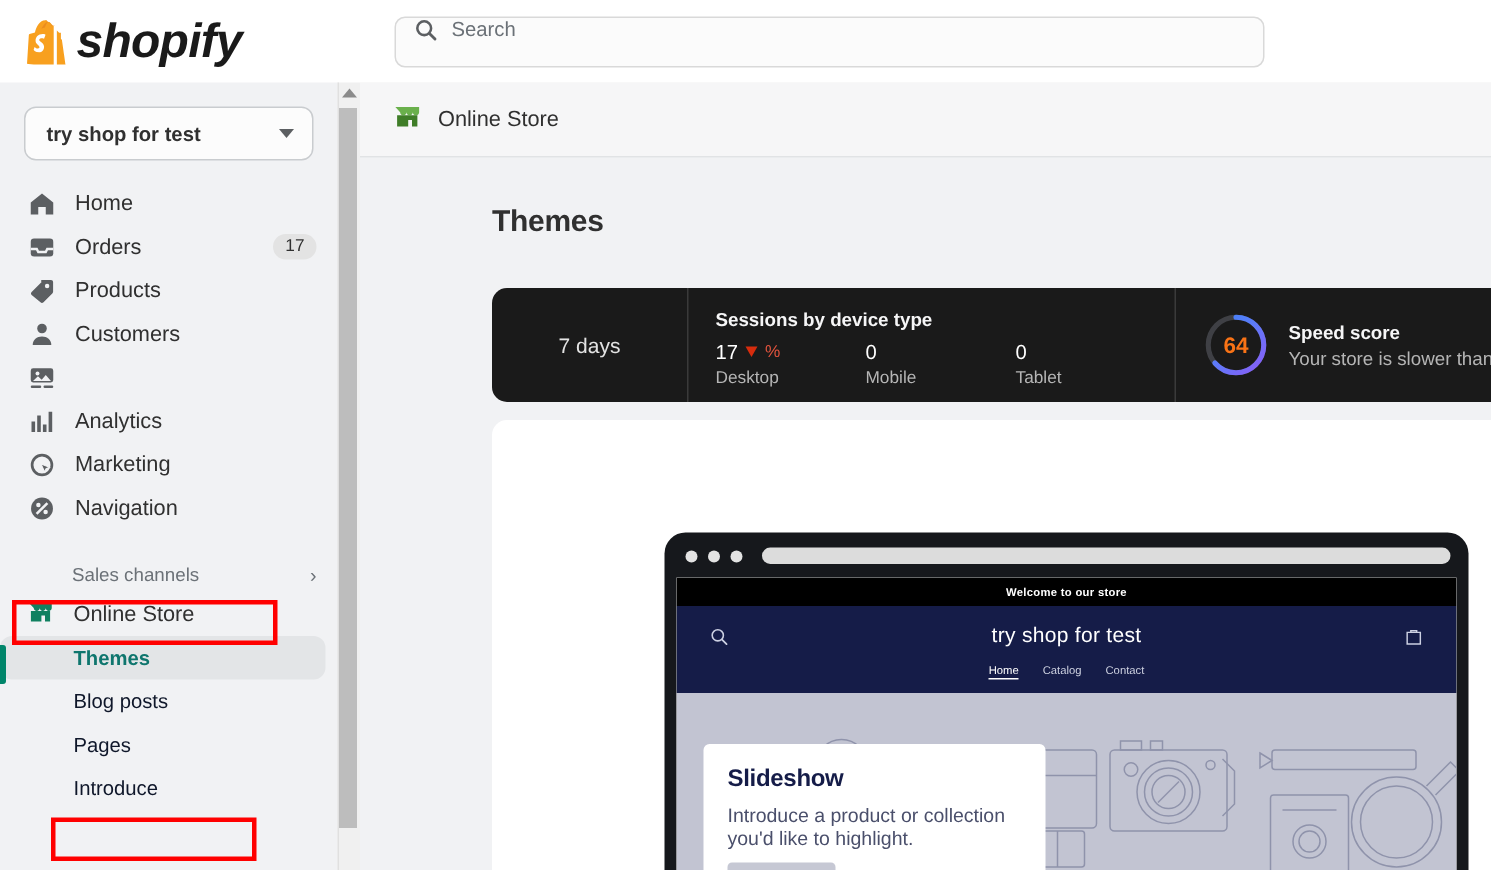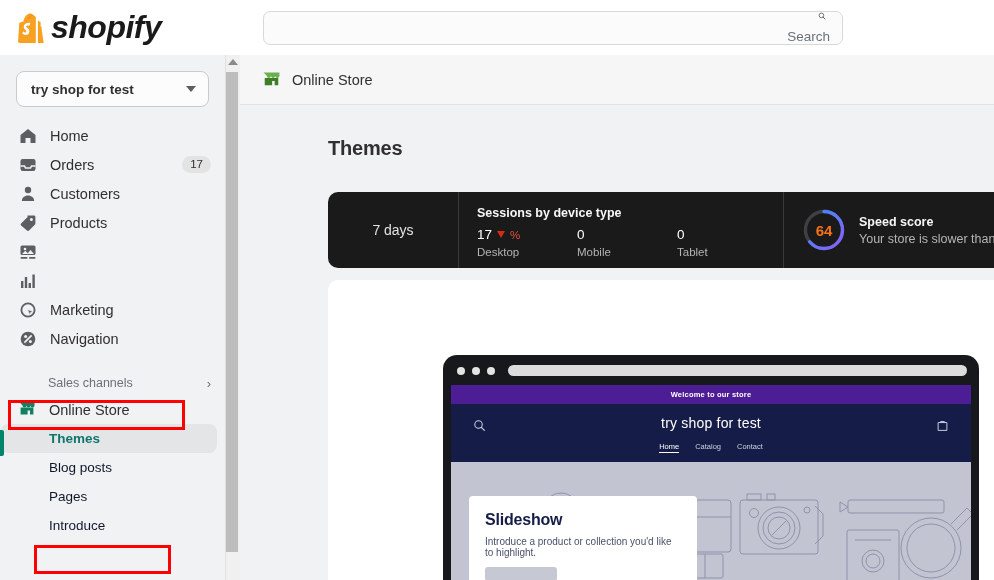--- a/index.html
+++ b/index.html
@@ -16,21 +16,21 @@
   .topbar {
     position: absolute; left: 0; top: 0; width: 994px; height: 55px;
     background: #ffffff; display: flex; align-items: center;
   }
   .logo-wrap { position: absolute; left: 18px; top: 9px; display: flex; align-items: center; gap: 7px; }
   .logo-bag { width: 26px; height: 30px; }
   .logo-text { font-size: 32px; font-weight: bold; font-style: italic; color: #1a1a1a; letter-spacing: -0.5px; text-align: right; }
   .search-box {
     position: absolute; left: 263px; top: 11px; width: 580px; height: 34px;
     background: #fbfbfb; border: 1px solid #d9d9d9; border-radius: 7px;
-    display: flex; align-items: flex-end; padding: 0 12px; gap: 9px; cursor: text; flex-direction: column;
+    display: flex; align-items: flex-start; padding: 0 12px; gap: 9px; cursor: text;
   }
   .search-ph { font-size: 13.5px; color: #6b7177; }
 
   
   .sidebar {
     position: absolute; left: 0; top: 55px; width: 225px; height: 525px;
     background: #f1f2f4; overflow: hidden;
   }
   .shop-select {
     margin: 16px 16px 0 16px; height: 36px; background: #fcfcfc;
@@ -116,32 +116,32 @@
     background: #ffffff; border-radius: 10px; overflow: hidden;
   }
   .browser {
     position: absolute; left: 115px; top: 75px; width: 536px; height: 260px;
     background: #16181c; border-radius: 14px 14px 0 0; padding: 10px 8px 0 8px;
   }
   .bw-bar { display: flex; align-items: center; gap: 7px; padding: 0 4px 9px 6px; }
   .dot { width: 8px; height: 8px; border-radius: 50%; background: #e3e3e3; }
   .url-pill { flex: 1; height: 11px; background: #dcdcdc; border-radius: 6px; margin-left: 6px; }
   .bw-inner { background: #ffffff; height: 215px; overflow: hidden; }
-  .announce { background: #4c1d95; color: #fff; font-size: 7.5px; font-weight: bold; text-align: center; padding: 5px 0; letter-spacing: .2px; }
+  .announce { background: #000000; color: #fff; font-size: 7.5px; font-weight: bold; text-align: center; padding: 5px 0; letter-spacing: .2px; }
   .store-head { background: #151c48; padding: 11px 0 9px 0; position: relative; }
   .store-name { text-align: center; color: #fff; font-size: 14px; letter-spacing: .2px; }
   .store-nav { display: flex; justify-content: center; gap: 16px; margin-top: 11px; }
   .store-nav span { color: #cdd1e0; font-size: 7.5px; }
   .store-nav span.cur { color: #fff; border-bottom: 1px solid #fff; padding-bottom: 1px; }
   .hd-ic { position: absolute; top: 14px; color: #ccd0e2; }
   .hero { position: relative; height: 120px; background: #c2c4d2; overflow: hidden; }
   .hero svg { position: absolute; left: 0; top: 0; }
   .slide-card { position: absolute; left: 18px; top: 34px; width: 228px; background: #fff; border-radius: 4px; padding: 15px 16px 16px 16px; }
   .slide-title { font-size: 16px; font-weight: bold; color: #151c48; letter-spacing: -.2px; }
-  .slide-sub { font-size: 10px; color: #4a4f6b; margin-top: 7px; }
+  .slide-sub { font-size: 13px; color: #4a4f6b; margin-top: 7px; }
   .slide-btn { margin-top: 9px; width: 72px; height: 14px; border-radius: 3px; background: #c6c8d4; }
 
   
   .anno { position: absolute; border: 3px solid #ff0000; pointer-events: none; }
 </style>
 </head>
 <body>
 
 <div id="app">
 
@@ -189,35 +189,35 @@
               <path d="M1.5 10h4l1 2h5l1-2h4" fill="none" stroke="#f1f2f4" stroke-width="1.6"></path>
             </svg>
         </span>
         <span class="nav-label">Orders</span>
         <span class="badge">17</span>
       </div>
 
       <div class="nav-item">
         <span class="ic">
           <svg width="18" height="18" viewBox="0 0 18 18">
+              <path d="M8.5 1.6H15c.8 0 1.4.6 1.4 1.4v6.5c0 .4-.2.7-.4 1l-6 6c-.6.6-1.5.6-2 0L2.1 11.6c-.6-.6-.6-1.5 0-2l6-6c.1-.1.3-.1.4 0z" fill="#5c5f62"></path>
+              <circle cx="12.4" cy="5.6" r="1.5" fill="#f1f2f4"></circle>
+            </svg>
+        </span>
+        <span class="nav-label">Products</span>
+      </div>
+
+      <div class="nav-item">
+        <span class="ic">
+          <svg width="18" height="18" viewBox="0 0 18 18">
               <circle cx="9" cy="5" r="3.2" fill="#5c5f62"></circle>
               <path d="M2.8 16c0-3.4 2.8-5.6 6.2-5.6s6.2 2.2 6.2 5.6z" fill="#5c5f62"></path>
             </svg>
         </span>
         <span class="nav-label">Customers</span>
-      </div>
-
-      <div class="nav-item">
-        <span class="ic">
-          <svg width="18" height="18" viewBox="0 0 18 18">
-              <path d="M8.5 1.6H15c.8 0 1.4.6 1.4 1.4v6.5c0 .4-.2.7-.4 1l-6 6c-.6.6-1.5.6-2 0L2.1 11.6c-.6-.6-.6-1.5 0-2l6-6c.1-.1.3-.1.4 0z" fill="#5c5f62"></path>
-              <circle cx="12.4" cy="5.6" r="1.5" fill="#f1f2f4"></circle>
-            </svg>
-        </span>
-        <span class="nav-label">Products</span>
       </div>
 
       <div class="nav-item">
         <span class="ic">
           <svg width="18" height="18" viewBox="0 0 18 18">
               <rect x="1.5" y="2.5" width="15" height="9.5" rx="1.6" fill="#5c5f62"></rect>
               <circle cx="6" cy="6" r="1.3" fill="#f1f2f4"></circle>
               <path d="M3 11l3.3-3.2 2.5 2.4L11.5 7 15 11z" fill="#f1f2f4"></path>
               <rect x="1.5" y="14" width="7" height="1.7" rx=".8" fill="#5c5f62"></rect>
               <rect x="10" y="14" width="6.5" height="1.7" rx=".8" fill="#5c5f62"></rect>
@@ -227,20 +227,21 @@
 
       <div class="nav-item">
         <span class="ic">
           <svg width="18" height="18" viewBox="0 0 18 18">
               <rect x="2" y="9" width="2.4" height="7" fill="#5c5f62"></rect>
               <rect x="5.8" y="5" width="2.4" height="11" fill="#5c5f62"></rect>
               <rect x="9.6" y="11" width="2.4" height="5" fill="#5c5f62"></rect>
               <rect x="13.4" y="2.5" width="2.4" height="13.5" fill="#5c5f62"></rect>
             </svg>
         </span>
+        <span class="nav-label">Analytics</span>
       </div>
 
       <div class="nav-item">
         <span class="ic">
           <svg width="18" height="18" viewBox="0 0 18 18">
               <circle cx="9" cy="9" r="6.6" fill="none" stroke="#5c5f62" stroke-width="1.8"></circle>
               <path d="M8.4 8.4l5.6 2.1-2.3.9-.9 2.3z" fill="#5c5f62" stroke="#f1f2f4" stroke-width=".7"></path>
             </svg>
         </span>
         <span class="nav-label">Marketing</span>

